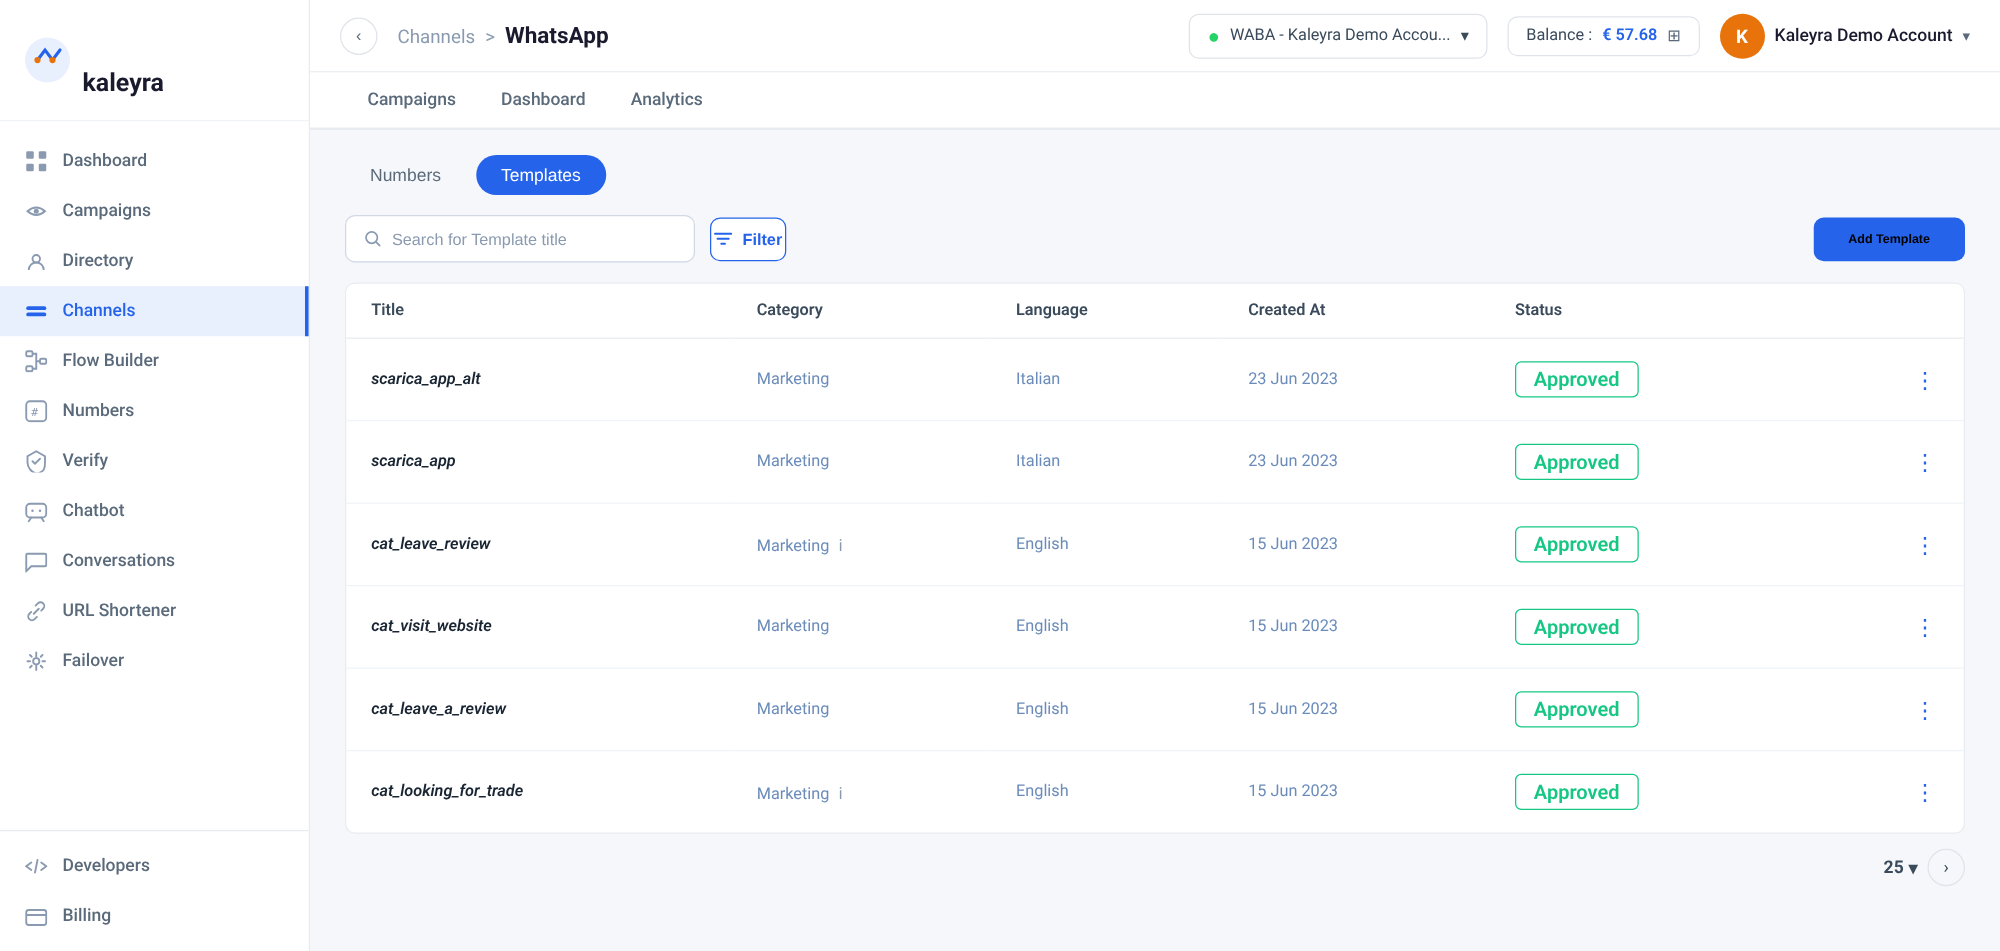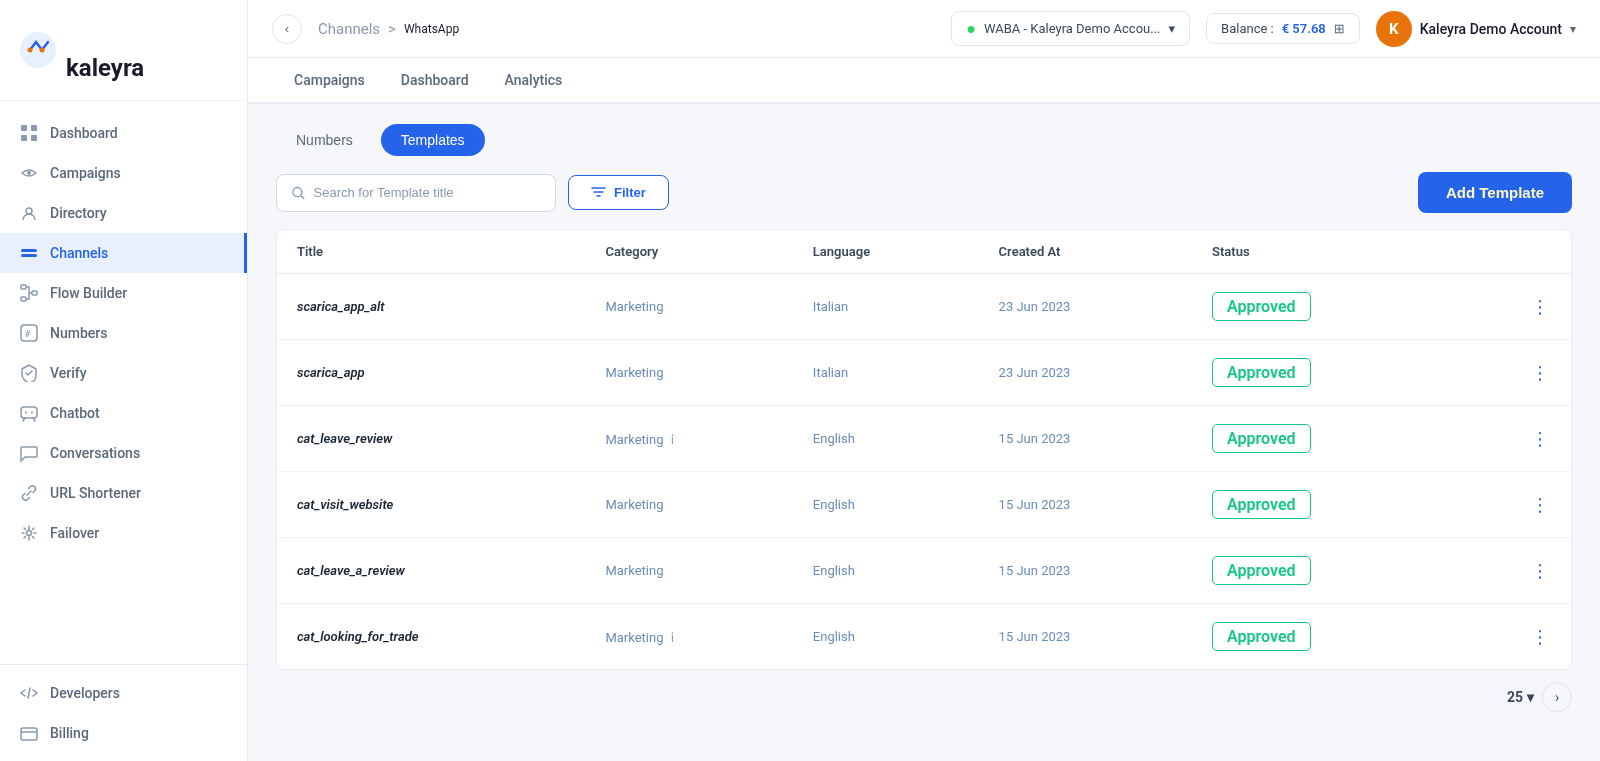--- a/index.html
+++ b/index.html
@@ -21,21 +21,21 @@
       align-items: center;
       padding: 18px 20px;
       gap: 10px;
       border-bottom: 1px solid #f0f2f5;
     }
     .logo-icon {
       width: 36px;
       height: 36px;
     }
     .logo-text {
-      font-size: 24px;
+      font-size: 20px;
       font-weight: 700;
       color: #1a1a2e;
       margin-top: 36px;
     }
     .sidebar-nav {
       padding: 12px 0;
       flex: 1;
     }
     .nav-item {
       display: flex;
@@ -96,22 +96,22 @@
       color: #8a9ab0;
       font-size: 15px;
       cursor: pointer;
     }
     .breadcrumb-sep {
       color: #8a9ab0;
       font-size: 15px;
     }
     .breadcrumb-current {
       color: #1a1a2e;
-      font-size: 12px;
-      font-weight: 400;
+      font-size: 18px;
+      font-weight: 700;
     }
     .collapse-btn {
       width: 30px;
       height: 30px;
       border-radius: 50%;
       border: 1px solid #e0e4ea;
       background: #fff;
       cursor: pointer;
       display: flex;
       align-items: center;
@@ -256,35 +256,35 @@
       width: 100%;
       background: transparent;
     }
     .search-box input::placeholder { color: #8a9ab0; }
     .filter-btn {
       display: flex;
       align-items: center;
       gap: 8px;
       border: 1.5px solid #2563eb;
       border-radius: 8px;
-      padding: 9px 22px;
+      padding: 9px 2px;
       background: #fff;
       color: #2563eb;
       font-size: 13px;
       font-weight: 600;
       cursor: pointer;
     }
     .add-template-btn {
       margin-left: auto;
       background: #2563eb;
-      color: #fef9c3;
+      color: #000000;
       border: none;
       border-radius: 8px;
       padding: 12px 28px;
-      font-size: 15px;
+      font-size: 10px;
       font-weight: 700;
       cursor: pointer;
     }
 
     
     .table-container {
       background: #fff;
       margin: 0 28px;
       border-radius: 8px;
       border: 1px solid #e8ecf0;

